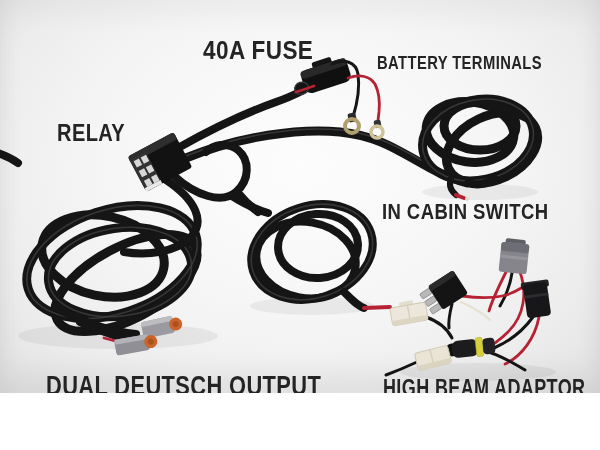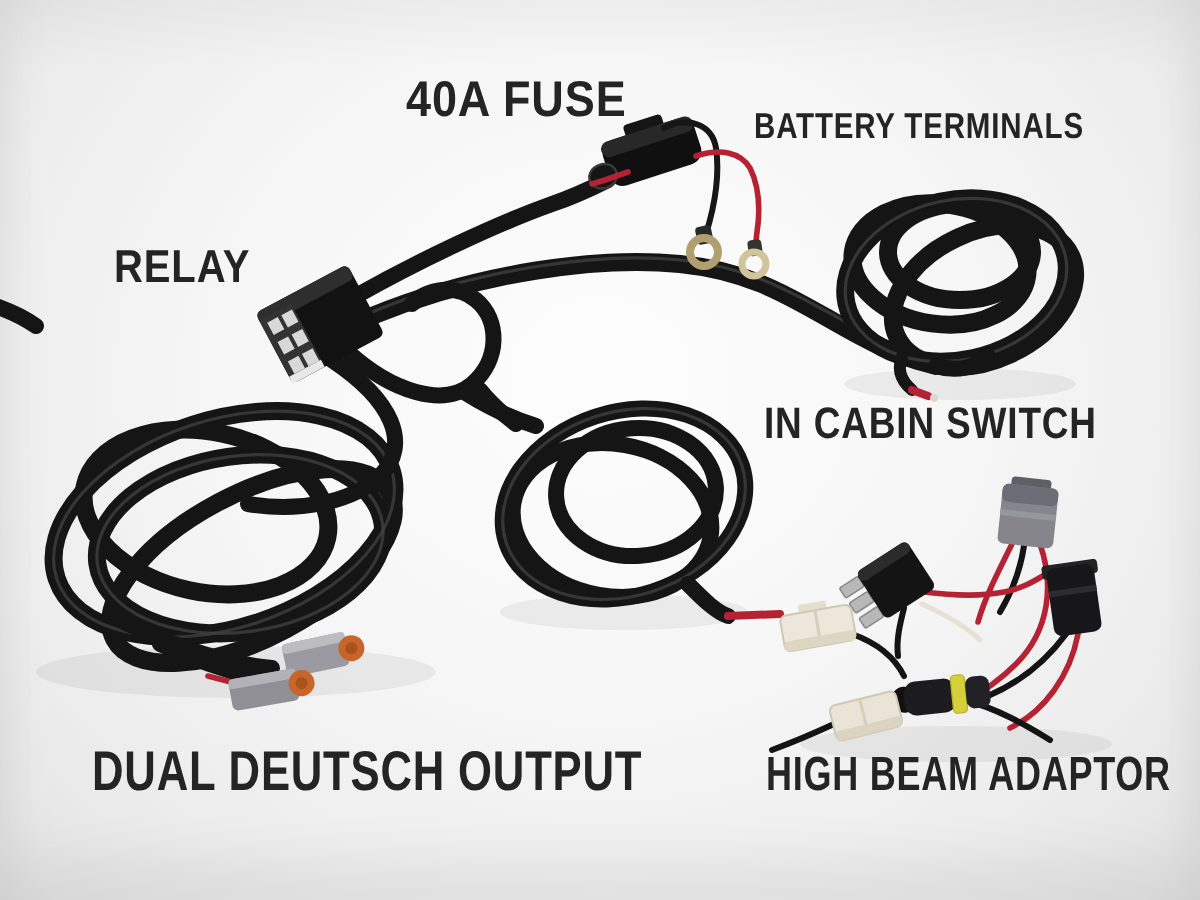--- a/index.html
+++ b/index.html
@@ -1,18 +1,18 @@
 <!DOCTYPE html>
 <html style="--label-text: #242424; --cable-black: #151515; --wire-red: #b52233; --deutsch-seal-orange: #c9642a; --connector-grey: #85858b; --connector-white: #ece7da; --ring-terminal-gold: #b0a070; --hid-ring-yellow: #d6cf3c;"><head>
 <meta charset="utf-8">
 <style>
   html,body { margin:0; padding:0; background:#ffffff; }
   .scene {
     position:relative;
-    width:600px; height:450px;
+    width:600px; height:393px;
     overflow:hidden;
     background: radial-gradient(ellipse at 50% 42%, #fdfdfd 0%, #f6f6f6 45%, #ededed 75%, #e2e2e2 100%);
     box-shadow: inset 0 -20px 28px rgba(0,0,0,0.06), inset 0 16px 26px rgba(0,0,0,0.035);
     font-family:"Liberation Sans", sans-serif;
   }
   .scene svg { position:absolute; left:0; top:0; }
   .photo-label {
     position:absolute;
     color: var(--label-text, #242424);
     font-weight:700;

